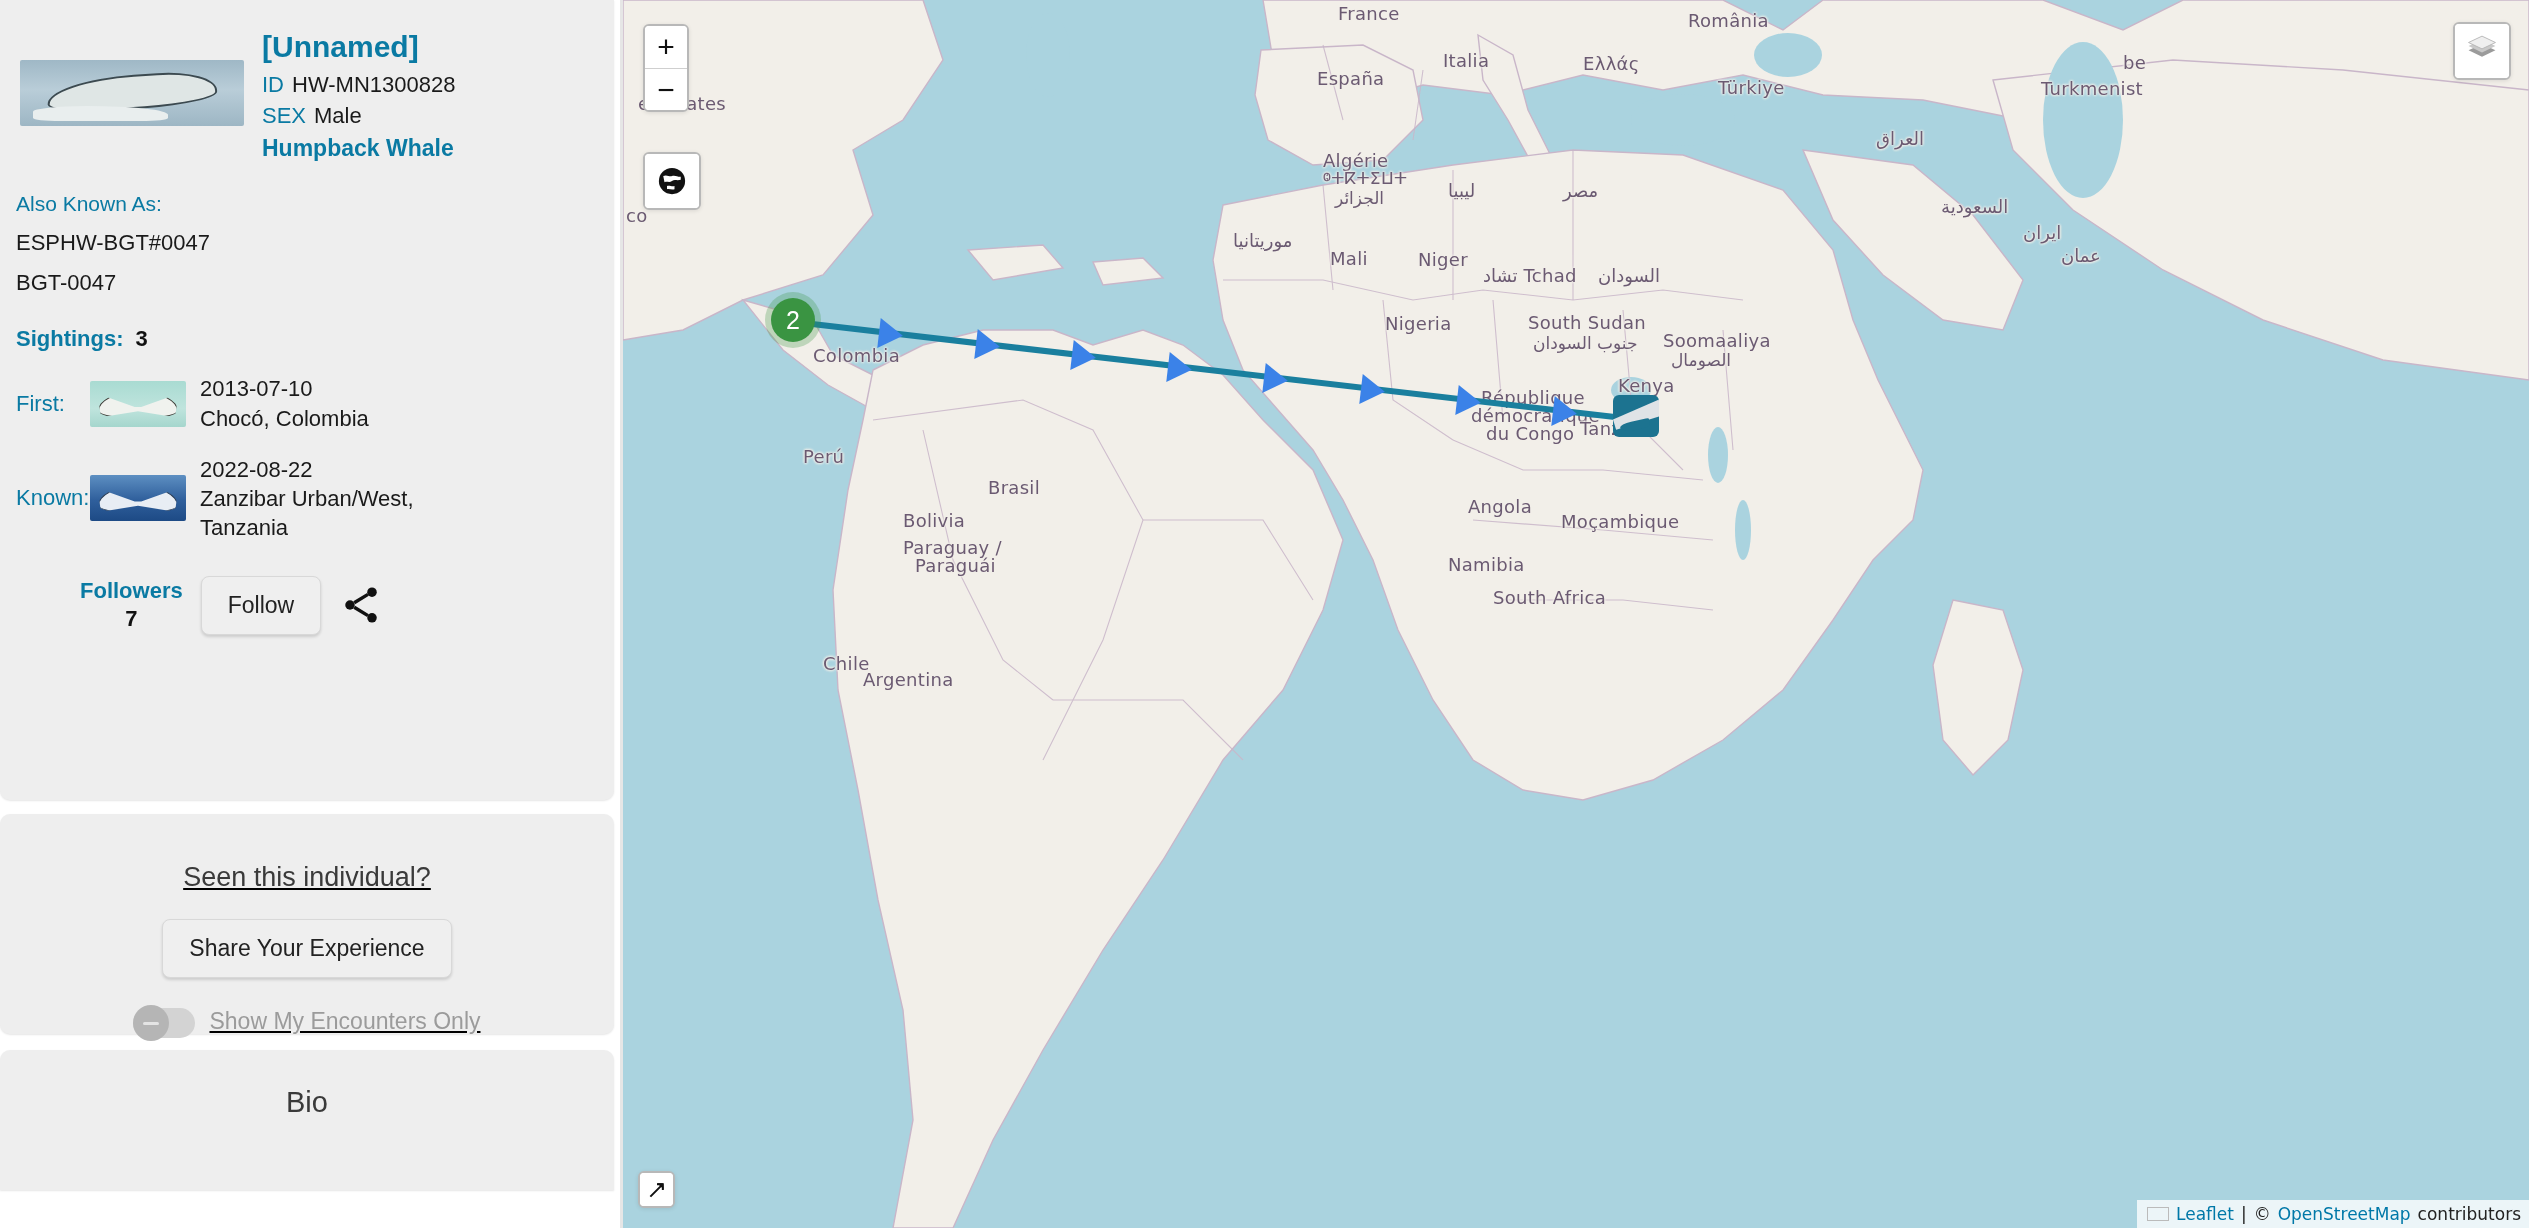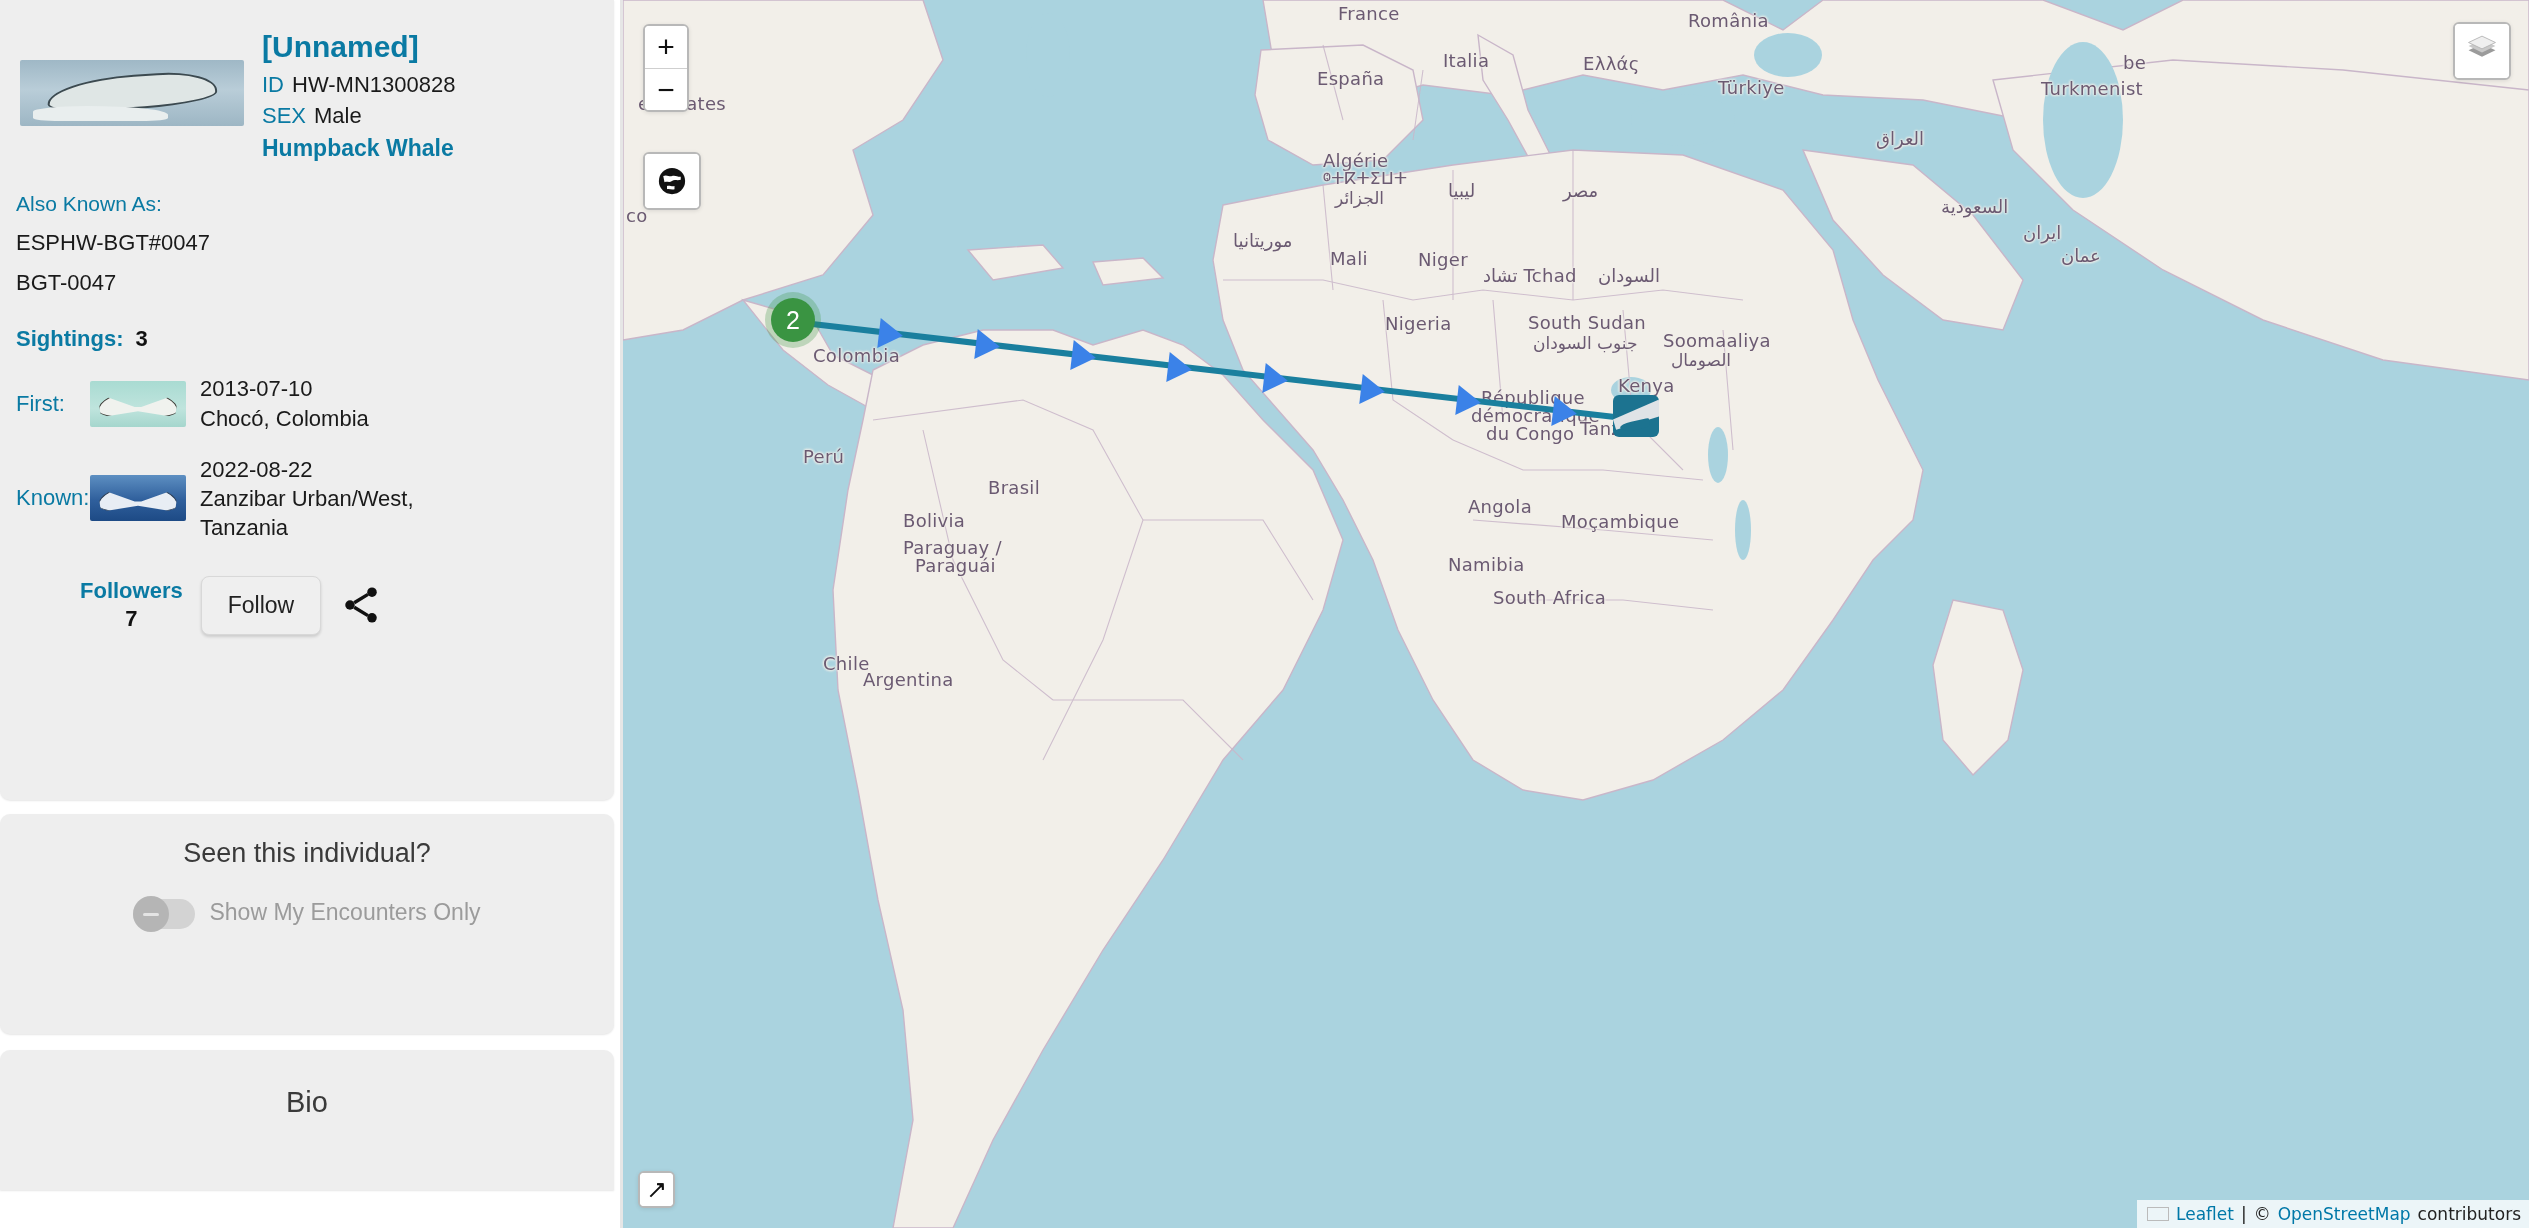--- a/index.html
+++ b/index.html
@@ -107,22 +107,23 @@
     border-radius: 8px;
     font-size: 23px; color: #222;
     padding: 15px 26px; cursor: pointer;
     font-family: "Liberation Sans", sans-serif;
     box-shadow: 0 2px 3px rgba(0,0,0,0.14);
   }
   .share-icon { width: 44px; height: 44px; cursor: pointer; }
 
   #seen-card {
     margin: 14px 6px 0 0; border-radius: 10px;
-    padding: 24px 0 30px 0; text-align: center;
+    padding: 48px 0 30px 0; text-align: center;
     height: 220px;
+    text-decoration: underline;
   }
   .seen-title { font-size: 27px; color: #3a3a3a; }
   .seen-btn { margin-top: 26px; }
   .toggle-row {
     display: flex; align-items: flex-start; justify-content: center;
     gap: 14px; margin-top: 30px;
   }
   .toggle {
     width: 62px; height: 30px; border-radius: 16px;
     background: #d3d3d3; position: relative; cursor: pointer; flex: 0 0 62px;
@@ -298,20 +299,21 @@
             <circle cx="6" cy="12" r="2.6" fill="#111"></circle>
             <circle cx="18" cy="19" r="2.6" fill="#111"></circle>
             <path d="M8.3 10.8 L15.8 6.2 M8.3 13.2 L15.8 17.8" stroke="#111" stroke-width="1.9" fill="none"></path>
           </svg>
         </span>
       </div>
     </section>
 
     <section class="card" id="seen-card">
       <div class="seen-title">Seen this individual?</div>
+      <button class="btn seen-btn">Share Your Experience</button>
       <div class="toggle-row">
         <span class="toggle">
             <span class="knob"></span>
           </span>
         <span class="toggle-label">Show My Encounters Only</span>
       </div>
     </section>
 
     <section class="card" id="bio-card">
       <div class="bio-title">Bio</div>

